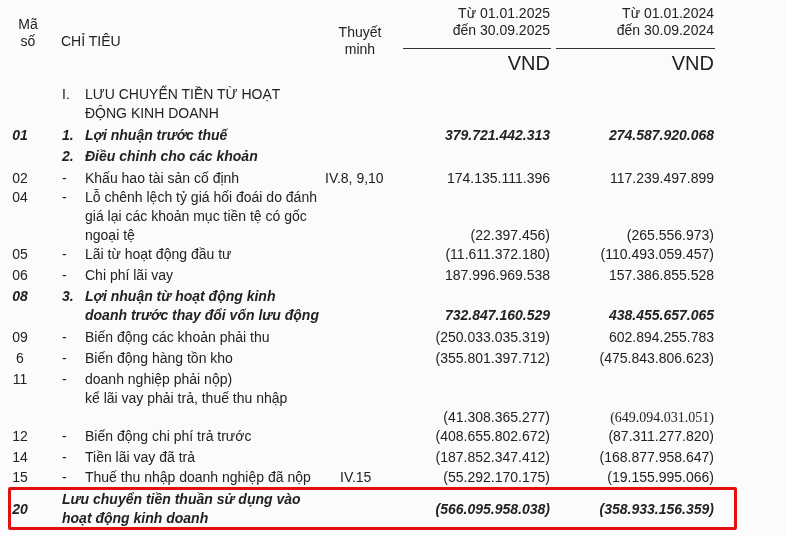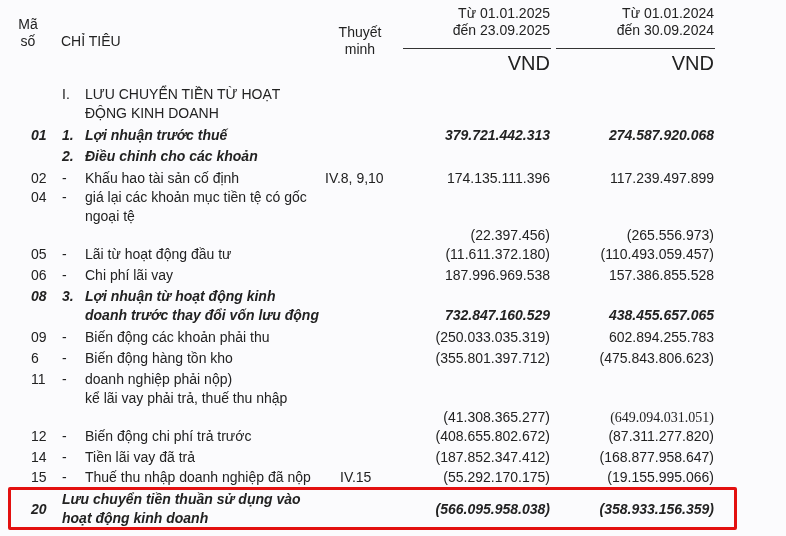--- a/index.html
+++ b/index.html
@@ -20,21 +20,21 @@
   .hdr-p1 { left: 420px; top: 5px; width: 130px; }
   .hdr-p2 { left: 585px; top: 5px; width: 129px; }
   .hdr-line { height: 1px; background: #333; }
   .hl1 { left: 403px; top: 48px; width: 148px; }
   .hl2 { left: 556px; top: 48px; width: 159px; }
   .vnd { text-align: right; font-size: 20px; }
   .vnd1 { left: 420px; top: 52px; width: 130px; }
   .vnd2 { left: 585px; top: 52px; width: 129px; }
 
   .row { position: absolute; left: 0; width: 786px; font-size: 14px; line-height: 19px; }
-  .row .code { position: absolute; left: 31px; width: 30px; }
+  .row .code { position: absolute; left: 5px; width: 30px; text-align: center; }
   .row .num { position: absolute; left: 62px; width: 14px; }
   .row .label { position: absolute; left: 85px; width: 260px; }
   .row .note { position: absolute; left: 325px; width: 70px; }
   .row .v1 { position: absolute; left: 400px; width: 150px; text-align: right; }
   .row .v2 { position: absolute; left: 560px; width: 154px; text-align: right; }
   .bi { font-weight: bold; font-style: italic; }
 
   .highlight-box {
     position: absolute; left: 8px; top: 487px; width: 723px; height: 37px;
     border: 3px solid #e31010; border-radius: 2px;
@@ -47,21 +47,21 @@
   <div>Mã</div>
   <div>số</div>
 </div>
 <div class="abs hdr hdr-chitieu">CHỈ TIÊU</div>
 <div class="abs hdr hdr-tm">
   <div>Thuyết</div>
   <div>minh</div>
 </div>
 <div class="abs hdr hdr-period hdr-p1">
   <div>Từ 01.01.2025</div>
-  <div>đến 23.09.2025</div>
+  <div>đến 30.09.2025</div>
 </div>
 <div class="abs hdr hdr-period hdr-p2">
   <div>Từ 01.01.2024</div>
   <div>đến 30.09.2024</div>
 </div>
 <div class="abs hdr-line hl1"></div>
 <div class="abs hdr-line hl2"></div>
 <div class="abs vnd vnd1">VND</div>
 <div class="abs vnd vnd2">VND</div>
 
@@ -92,20 +92,21 @@
   <span class="label">Khấu hao tài sản cố định</span>
   <span class="note">IV.8, 9,10</span>
   <span class="v1">174.135.111.396</span>
   <span class="v2">117.239.497.899</span>
 </div>
 
 <div class="row" style="top:188px;">
   <span class="code">04</span>
   <span class="num">-</span>
   <span class="label">
+    <div>Lỗ chênh lệch tỷ giá hối đoái do đánh</div>
     <div>giá lại các khoản mục tiền tệ có gốc</div>
     <div>ngoại tệ</div>
   </span>
   <span class="v1" style="top:38px;">(22.397.456)</span>
   <span class="v2" style="top:38px;">(265.556.973)</span>
 </div>
 
 <div class="row" style="top:245px;">
   <span class="code">05</span>
   <span class="num">-</span>

